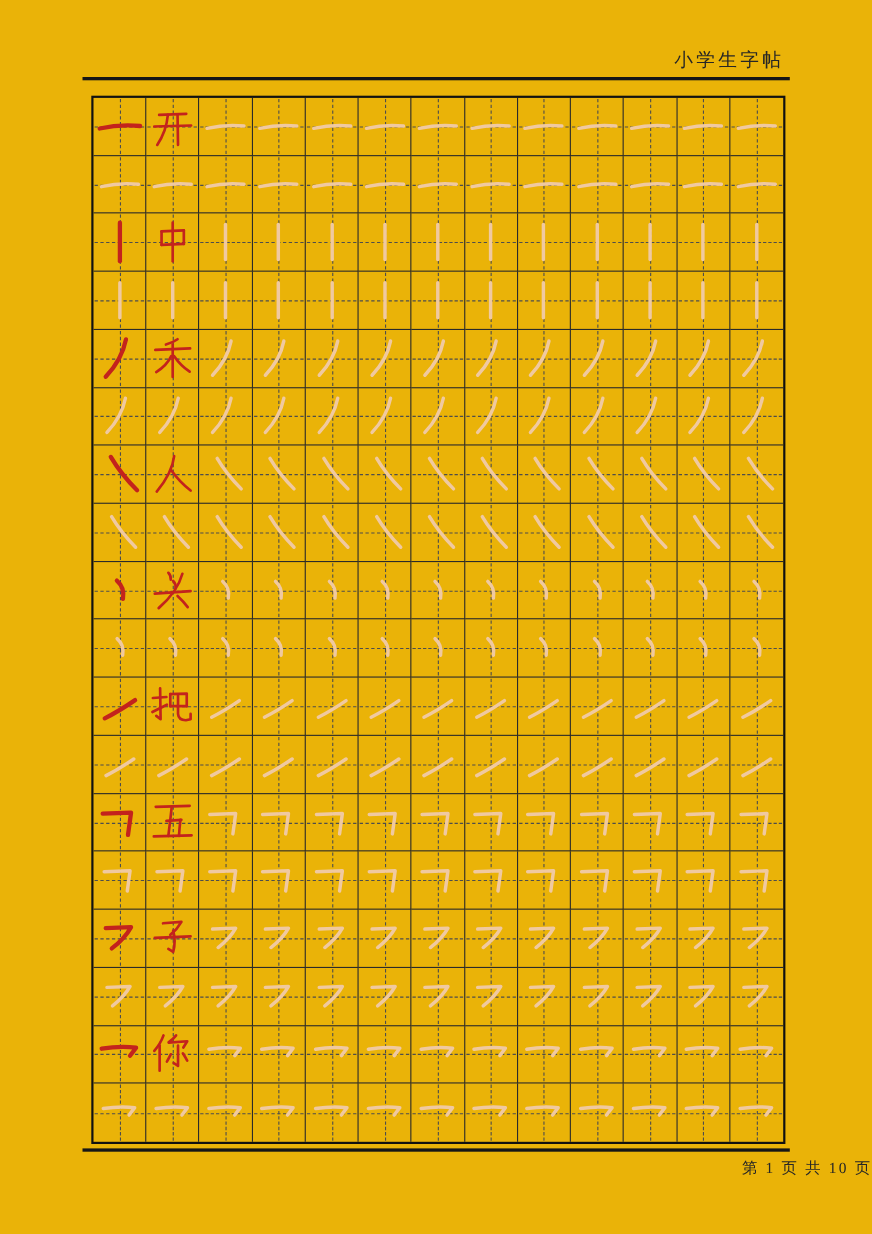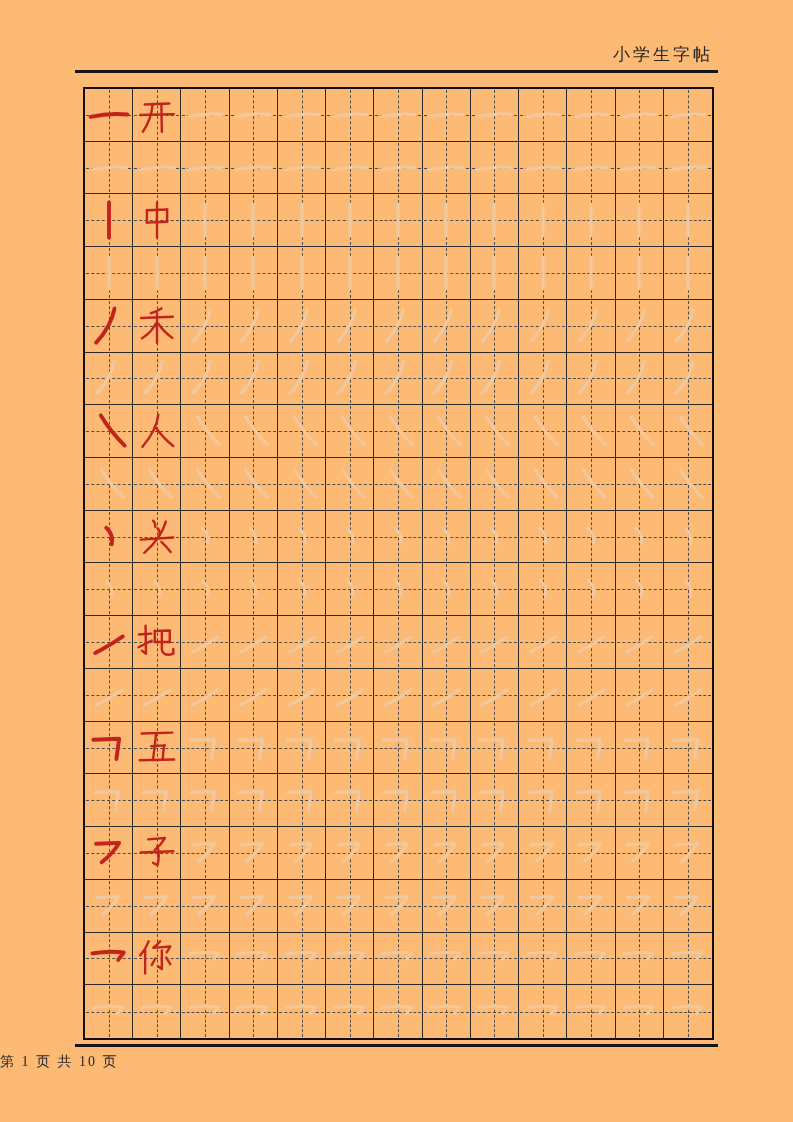--- a/index.html
+++ b/index.html
@@ -1,20 +1,20 @@
 <!DOCTYPE html>
 <html><head>
 <meta charset="utf-8">
 <style>
   html,body{margin:0;padding:0;}
   body{
     width:793px;height:1122px;background:#ffffff;position:relative;overflow:hidden;
     font-family:"Liberation Serif","DejaVu Serif",serif;
   }
-  .page{position:absolute;inset:0;background:#fdba74;}
+  .page{position:absolute;inset:0;background:#eab308;}
   .page-title{
     position:absolute;top:43px;right:80px;
     font-size:17px;letter-spacing:3px;color:#262626;
   }
   .rule{position:absolute;left:75px;width:643px;height:3px;background:#161616;}
   .header-rule{top:70px;}
   .footer-rule{top:1044px;}
   .practice-grid{
     position:absolute;left:83px;top:87px;width:631px;height:953px;
     border:2px solid #111;box-sizing:border-box;
@@ -31,21 +31,21 @@
   .cell::before{
     content:"";position:absolute;left:50%;top:1px;bottom:1px;width:0;
     border-left:1px dashed #4d4d4d;
   }
   .cell::after{
     content:"";position:absolute;top:50%;left:1px;right:1px;height:0;
     border-top:1px dashed #4d4d4d;
   }
   .cell svg{display:block;position:relative;z-index:2;}
   .page-indicator{
-    position:absolute;top:1053px;left:0;width:100%;text-align:left;
+    position:absolute;top:1053px;left:0;width:100%;text-align:right;
     font-size:14px;letter-spacing:2px;color:#262626;
   }
 </style>
 </head>
 <body>
 
 <div class="page">
 
   <div class="page-title">小学生字帖</div>
 

